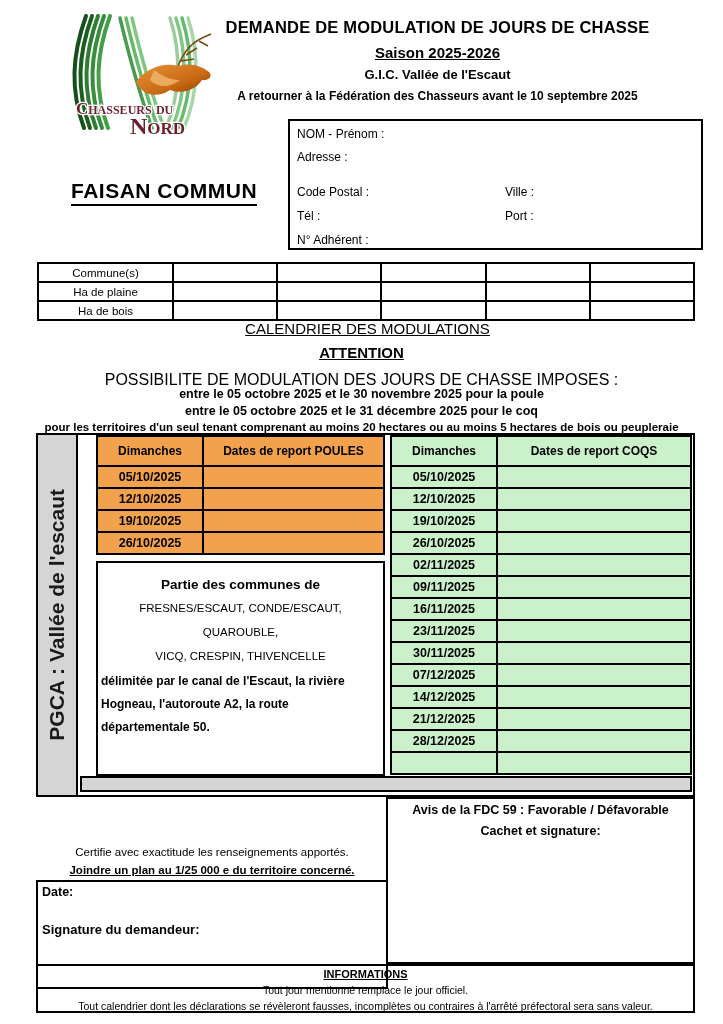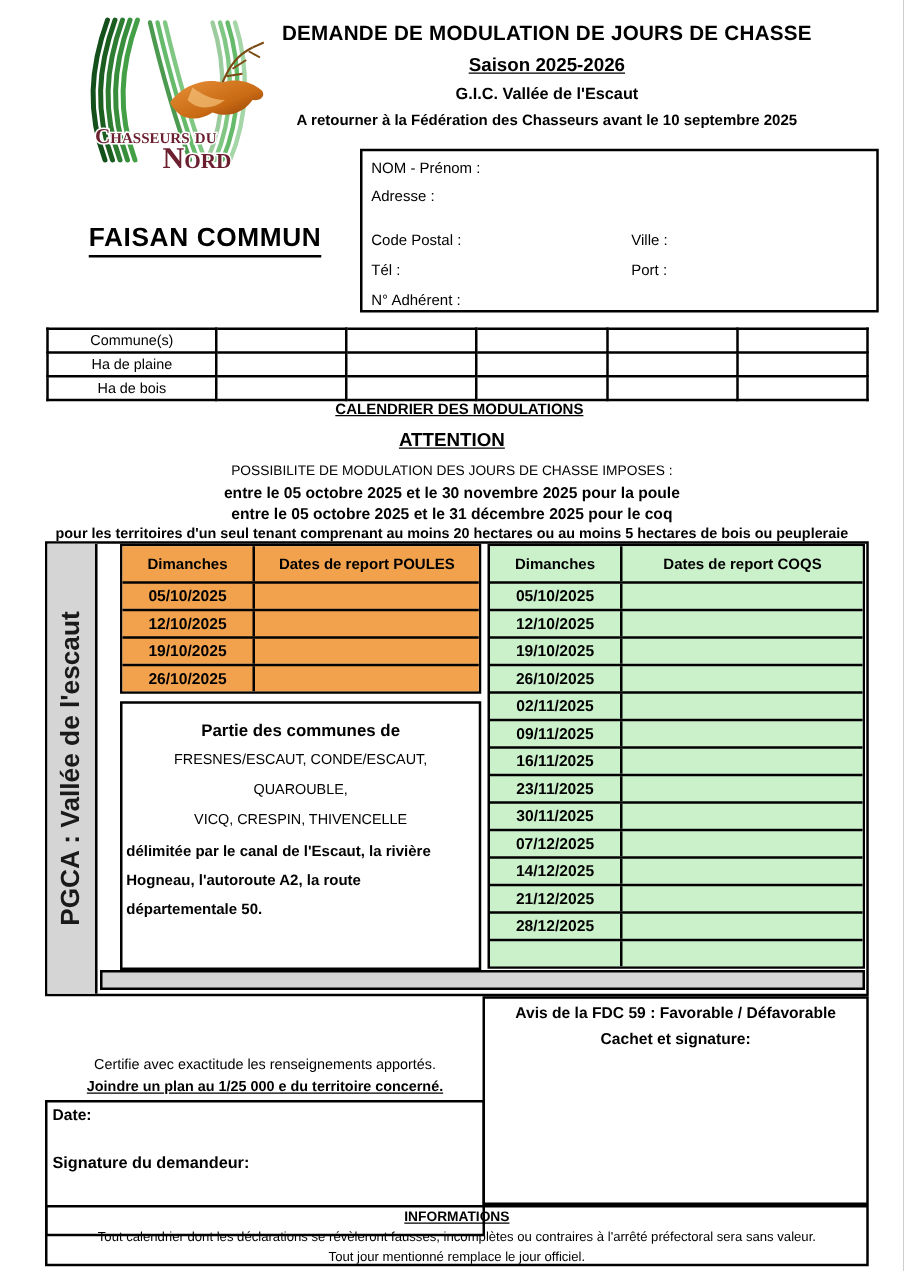--- a/index.html
+++ b/index.html
@@ -23,23 +23,23 @@
   .form-box .fcol2 { position:absolute; left:215px; }
   
   .species-title { position:absolute; left:71px; top:179px; font-size:21px; font-weight:bold;
     letter-spacing:.5px; border-bottom:2.5px solid #000; padding-bottom:1px; }
   
   .communes-table { position:absolute; left:37px; top:262px; width:658px; border-collapse:collapse; }
   .communes-table td { border:2px solid #000; height:19px; font-size:11.5px; text-align:center; padding:0 3px; }
   .communes-table td.ct-label { width:135px; }
   
   .center-head { position:absolute; left:0; width:723px; text-align:center; }
-  .h-cal { top:320px; font-size:12px; font-weight:bold; text-decoration:underline;padding-left:12px; }
+  .h-cal { top:320px; font-size:15px; font-weight:normal; text-decoration:underline;padding-left:12px; }
   .h-att { top:344px; font-size:15px; font-weight:bold; text-decoration:underline; }
-  .h-poss { top:371px; font-size:11px; }
+  .h-poss { top:371px; font-size:16px; }
   .h-rule1 { top:387px; font-size:12.5px; font-weight:bold; }
   .h-rule2 { top:404px; font-size:12.5px; font-weight:bold; }
   .h-terr { top:421px; font-size:11.5px; font-weight:bold; }
   
   .cal-outer { position:absolute; left:36px; top:433px; width:659px; height:364px;
     border:2.5px solid #000; background:#fff; }
   .cal-strip { position:absolute; left:0; top:0; width:40px; height:100%;
     background:#d5d5d5; border-right:2px solid #000; display:flex; align-items:center; justify-content:center; }
   .cal-strip span { writing-mode:vertical-rl; transform:rotate(180deg);
     font-size:21px; font-weight:bold; white-space:nowrap; color:#1a1a1a; }
@@ -299,17 +299,17 @@
     <div class="attach-line">Joindre un plan au 1/25 000 e du territoire concerné.</div>
   </div>
 
   <div class="date-box">
     <div class="date-label">Date:</div>
     <div class="sig-label">Signature du demandeur:</div>
   </div>
 
   <div class="info-box">
     <div class="info-title">INFORMATIONS</div>
+    <div class="info-line">Tout jour mentionné remplace le jour officiel.</div>
     <div class="info-line">Tout calendrier dont les déclarations se révèleront fausses, incomplètes ou contraires à l'arrêté préfectoral sera sans valeur.</div>
-    <div class="info-line">Tout jour mentionné remplace le jour officiel.</div>
   </div>
 
 </div>
 
 </body></html>

